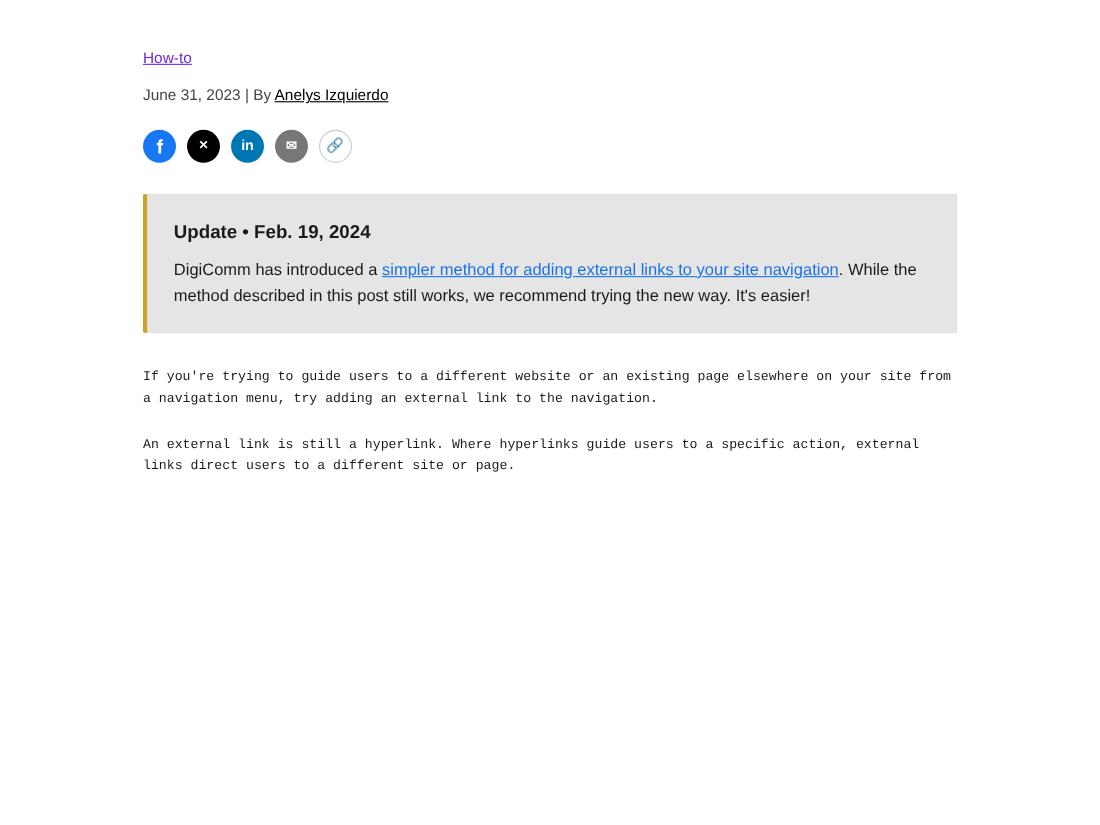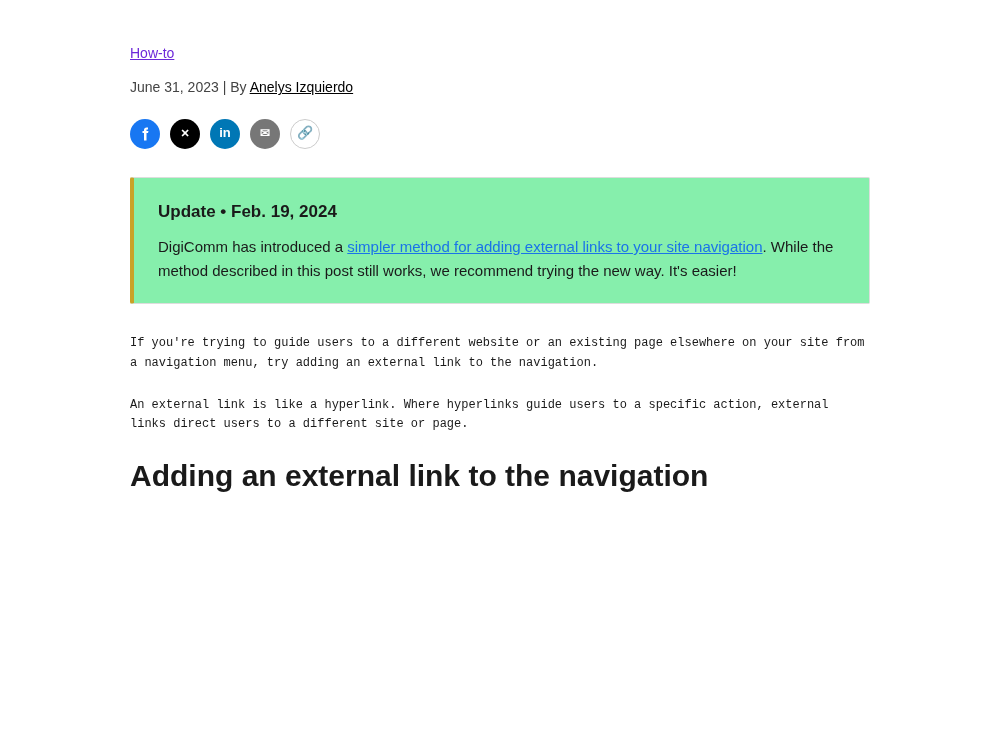--- a/index.html
+++ b/index.html
@@ -99,21 +99,21 @@
 
     .share-icon-link {
       background: transparent;
       color: #555;
       font-size: 16px;
       border: 1px solid #ccc;
     }
 
     .update-box {
       border-left: 4px solid #c9a227;
-      background: #86efac;
+      background: #e5e5e5;
       border: 1px solid #ddd;
       border-left: 4px solid #c9a227;
       border-radius: 2px;
       padding: 20px 24px;
       margin-bottom: 30px;
     }
 
     .update-box-title {
       font-family: Arial, sans-serif;
       font-size: 17px;
@@ -191,19 +191,18 @@
 
   <div class="update-box">
     <div class="update-box-title">Update • Feb. 19, 2024</div>
     <div class="update-box-text">
       <span>DigiComm has introduced a </span><a>simpler method for adding external links to your site navigation</a><span>. While the method described in this post still works, we recommend trying the new way. It's easier!</span>
     </div>
   </div>
 
   <div class="article-body">
     <p>If you're trying to guide users to a different website or an existing page elsewhere on your site from a navigation menu, try adding an external link to the navigation.</p>
-    <p>An external link is like a hyperlink. Where hyperlinks guide users to a specific action, external links direct users to a different site or page.</p>
-
-    <h2 class="section-heading">Adding an external link to the navigation</h2>
+    <p>An external link is still a hyperlink. Where hyperlinks guide users to a specific action, external links direct users to a different site or page.</p>
+
 
   </div>
 
 </div>
 
 </body></html>

